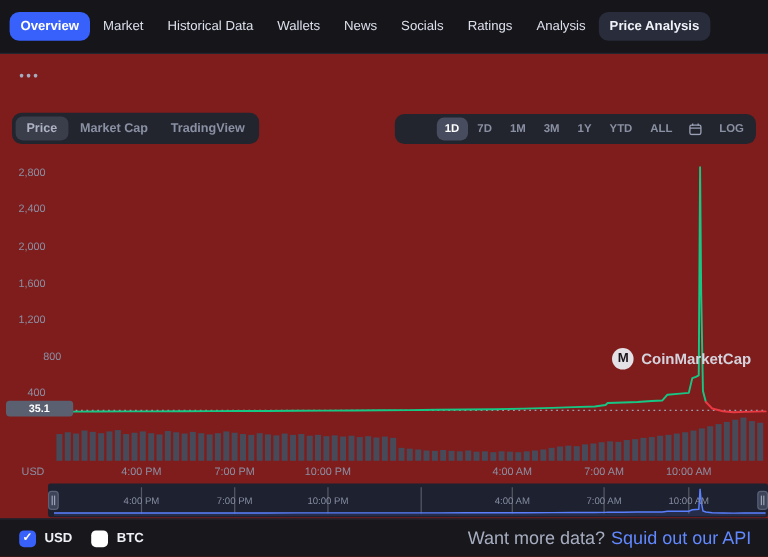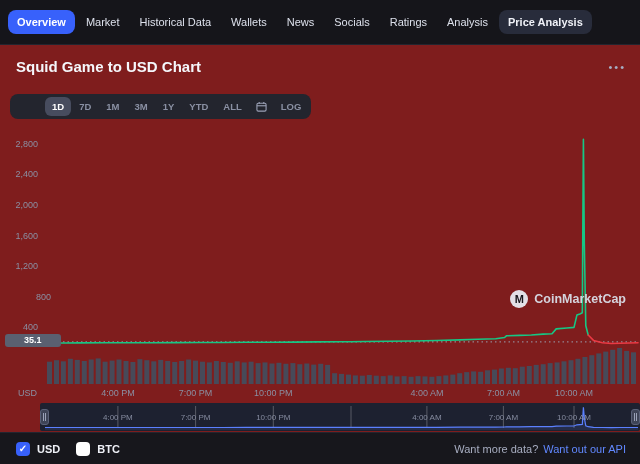--- a/index.html
+++ b/index.html
@@ -64,21 +64,21 @@
   .footer{position:absolute;top:432px;left:0;right:0;height:32px;border-top:1px solid #23252f;
           display:flex;align-items:center;justify-content:space-between;padding:0 14px 0 16px;
           background:#17171c;box-sizing:border-box;}
   .footer-toggles{display:flex;align-items:center;gap:16px;}
   .toggle{display:flex;align-items:center;gap:7px;cursor:pointer;}
   .checkbox{width:14px;height:14px;border-radius:4px;background:#fff;display:flex;
             align-items:center;justify-content:center;}
   .checkbox.checked{background:#3861fb;}
   .check{color:#fff;font-size:10px;font-weight:700;line-height:1;}
   .toggle-label{font-size:11px;font-weight:600;color:#eef0f6;}
-  .footer-right{display:flex;gap:5px;align-items:center;font-size:11px;}
+  .footer-right{display:flex;gap:5px;align-items:center;font-size:15px;}
   .prompt{color:#a7adc0;}
   .api-link{color:#6188ff;cursor:pointer;font-weight:500;}
 </style>
 </head>
 <body>
 
 <div class="page">
 
   <nav class="tabs" id="nav-tabs">
       <button class="tab tab-active">Overview</button>
@@ -86,25 +86,29 @@
       <button class="tab">Historical Data</button>
       <button class="tab">Wallets</button>
       <button class="tab">News</button>
       <button class="tab">Socials</button>
       <button class="tab">Ratings</button>
       <button class="tab">Analysis</button>
       <button class="tab tab-hl">Price Analysis</button>
     </nav>
 
   <div class="header-row">
-    <h1 class="page-title">Squid Game to USD Chart</h1>
     <div class="more-btn">•••</div>
   </div>
 
   <div class="controls-row">
+    <div class="group" id="chart-type-group">
+        <button class="seg-btn seg-active">Price</button>
+        <button class="seg-btn">Market Cap</button>
+        <button class="seg-btn">TradingView</button>
+      </div>
     <div class="group" id="range-group">
         <button class="range-btn range-active">1D</button>
         <button class="range-btn">7D</button>
         <button class="range-btn">1M</button>
         <button class="range-btn">3M</button>
         <button class="range-btn">1Y</button>
         <button class="range-btn">YTD</button>
         <button class="range-btn">ALL</button>
         <button class="range-btn icon-btn">
           <svg width="11" height="11" viewBox="0 0 12 12">
@@ -277,17 +281,17 @@
           </span>
           <span class="toggle-label">USD</span>
         </div>
         <div class="toggle">
           <span class="checkbox"></span>
           <span class="toggle-label">BTC</span>
         </div>
       </div>
     <div class="footer-right">
       <span class="prompt">Want more data?</span>
-      <span class="api-link">Want out our API</span>
+      <span class="api-link">Squid out our API</span>
     </div>
   </div>
 
 </div>
 
 </body></html>

